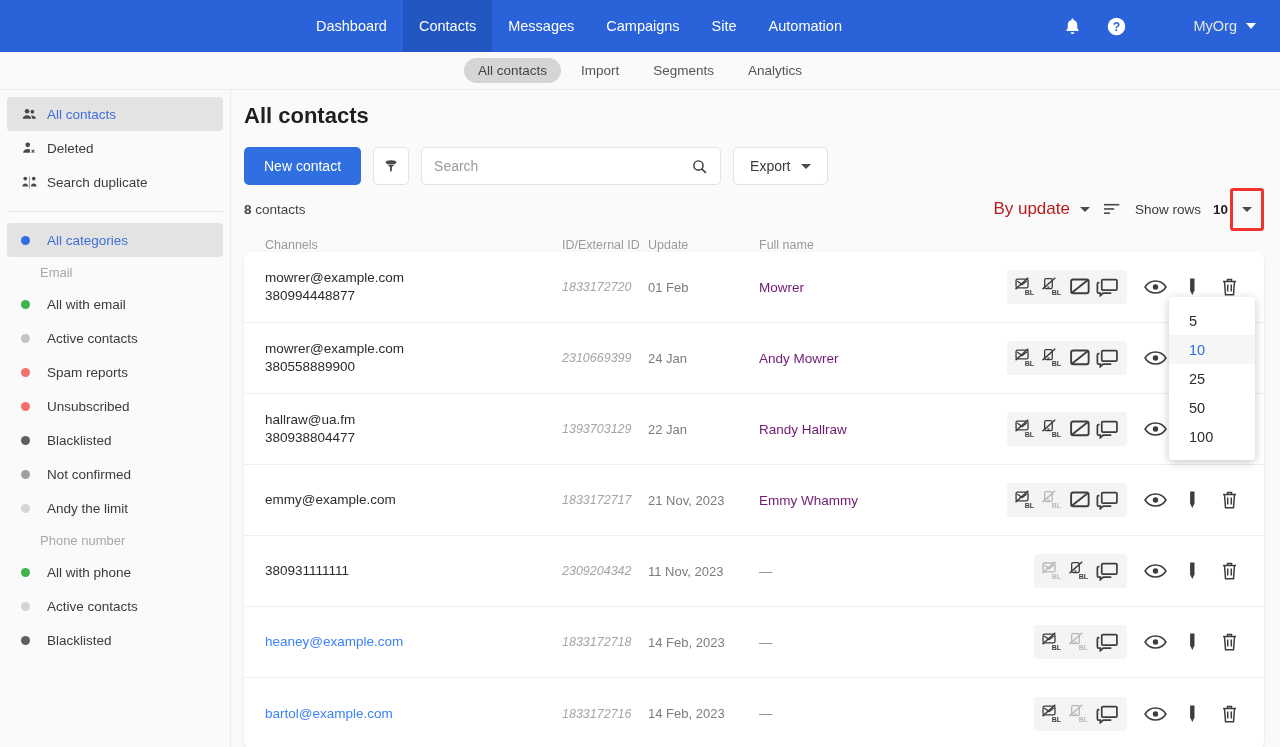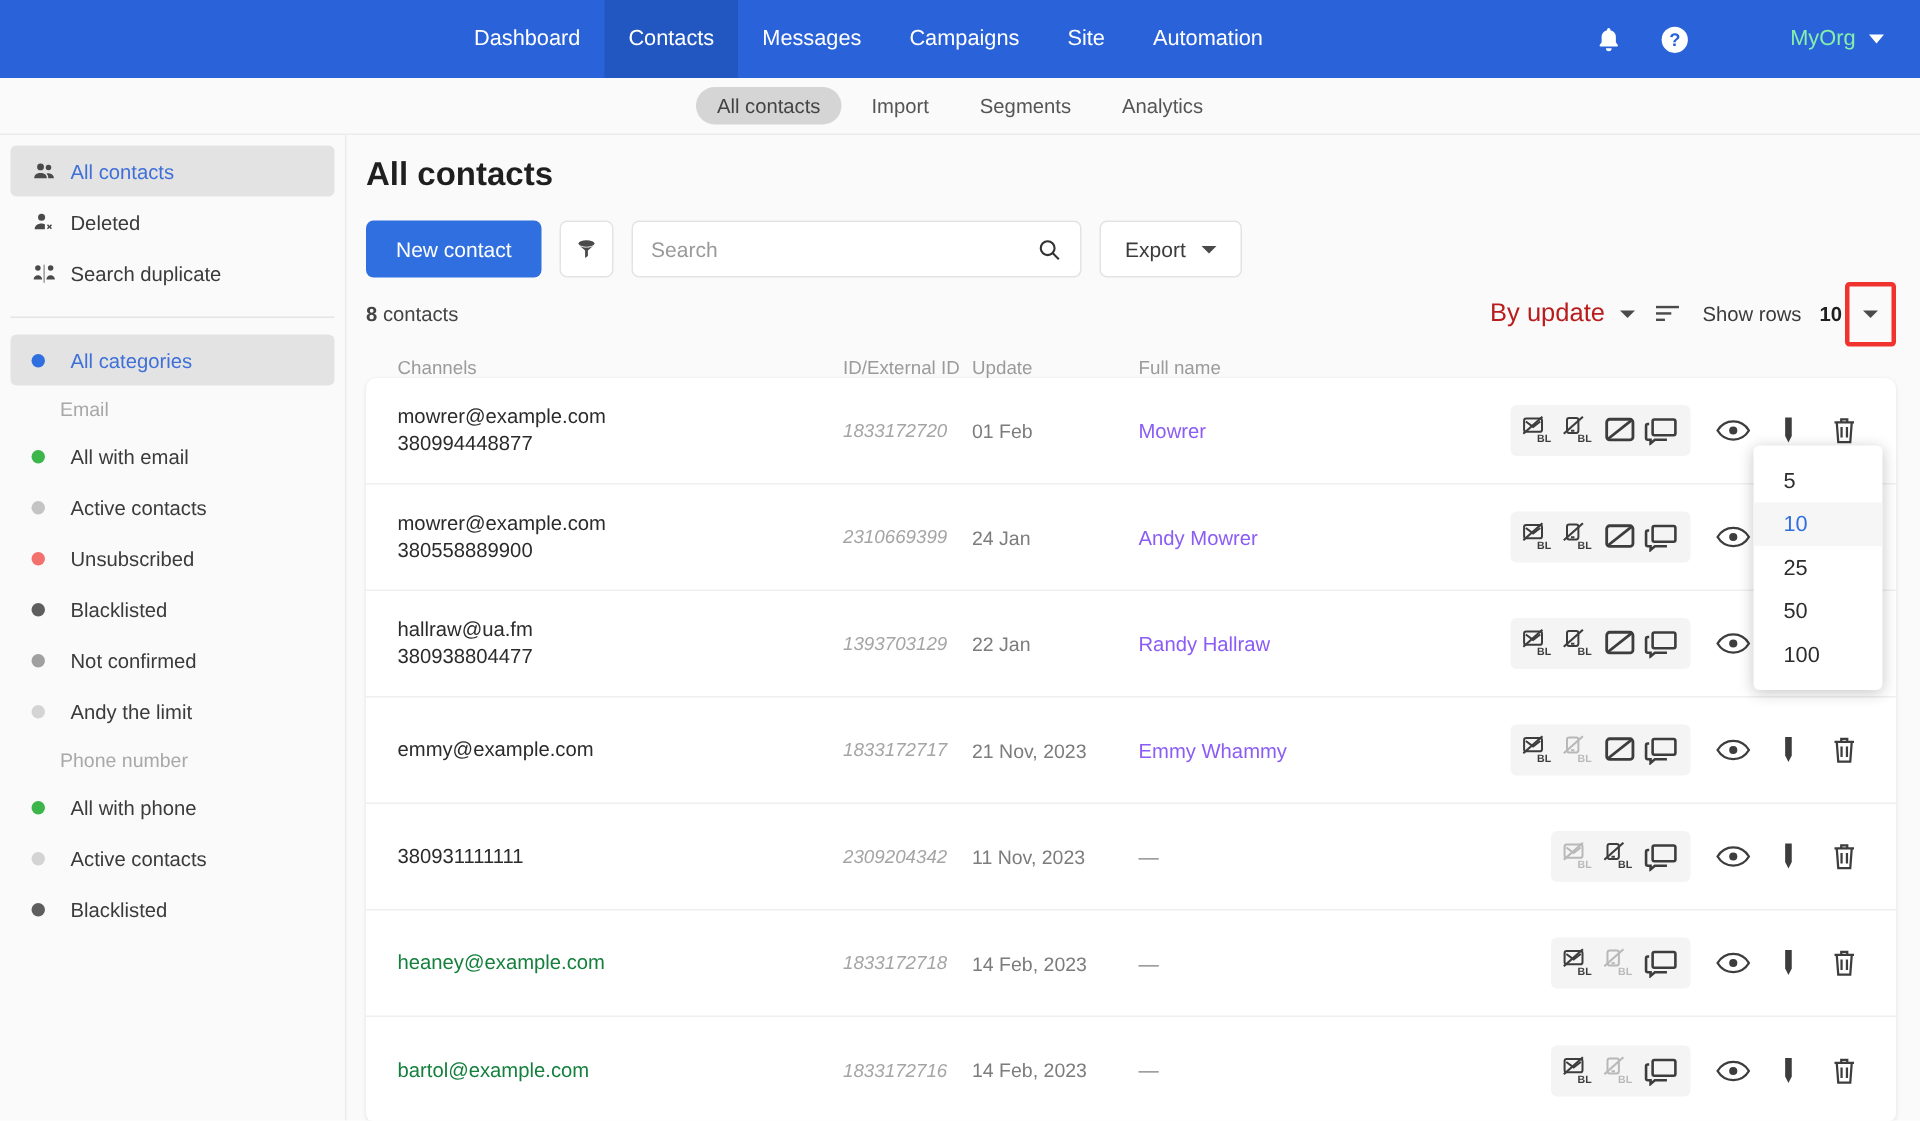--- a/index.html
+++ b/index.html
@@ -29,21 +29,21 @@
   .nav-right {
     margin-left: auto; display: flex; align-items: center;
     padding-right: 24px; gap: 0;
   }
   .icon-btn {
     width: 44px; height: 52px; display: flex;
     align-items: center; justify-content: center; cursor: pointer;
   }
   .org {
     display: flex; align-items: center; gap: 9px;
-    color: #86efac; font-size: 14.5px; margin-left: 55px; cursor: pointer;
+    color: #e5e5e5; font-size: 14.5px; margin-left: 55px; cursor: pointer;
   }
   .chev-white { width: 0; height: 0; border-left: 5.5px solid transparent;
     border-right: 5.5px solid transparent; border-top: 6px solid #fff; }
 
   
   .subnav {
     height: 38px; background: #fafafa;
     display: flex; align-items: center; justify-content: center;
     gap: 6px; border-bottom: 1px solid #ececec;
     position: relative; z-index: 4;
@@ -150,24 +150,24 @@
     box-shadow: 0 1px 3px rgba(0,0,0,0.10);
     overflow: hidden;
   }
   .trow {
     display: flex; align-items: center; min-height: 71px;
     border-bottom: 1px solid #efefef; padding-left: 21px;
     position: relative;
   }
   .trow:last-child { border-bottom: none; }
   .cell-ch { width: 297px; font-size: 13.5px; color: #2b2b2b; line-height: 18px; }
-  .cell-ch.red { color: #15803d; }
+  .cell-ch.red { color: #3b82f6; }
   .cell-id { width: 86px; font-size: 12.5px; color: #a5a5a5; font-style: italic; }
   .cell-up { width: 111px; font-size: 13px; color: #7c7c7c; }
-  .cell-nm { flex: 1; font-size: 13.5px; color: #8b5cf6; }
+  .cell-nm { flex: 1; font-size: 13.5px; color: #701a75; }
   .cell-nm.dash { color: #8a8a8a; }
 
   .actions { display: flex; align-items: center; margin-left: auto; padding-right: 16px; }
   .act-group {
     display: flex; align-items: center; gap: 4px; background: #f4f4f4;
     border-radius: 4px; padding: 7px 8px; margin-right: 10px;
   }
   .act-ico { cursor: pointer; display: flex; align-items: center; }
   .act-ico.dim { opacity: 0.32; }
   .act-solo { padding: 0 7px; cursor: pointer; display: flex; align-items: center; }
@@ -264,20 +264,26 @@
       <span class="ico">
           <span class="dot" style="background:#3cb54a"></span>
         </span>
       <span>All with email</span>
     </div>
     <div class="side-item">
       <span class="ico">
           <span class="dot" style="background:#c4c4c4"></span>
         </span>
       <span>Active contacts</span>
+    </div>
+    <div class="side-item">
+      <span class="ico">
+          <span class="dot" style="background:#f2716c"></span>
+        </span>
+      <span>Spam reports</span>
     </div>
     <div class="side-item">
       <span class="ico">
           <span class="dot" style="background:#f2716c"></span>
         </span>
       <span>Unsubscribed</span>
     </div>
     <div class="side-item">
       <span class="ico">
           <span class="dot" style="background:#5e5e5e"></span>

